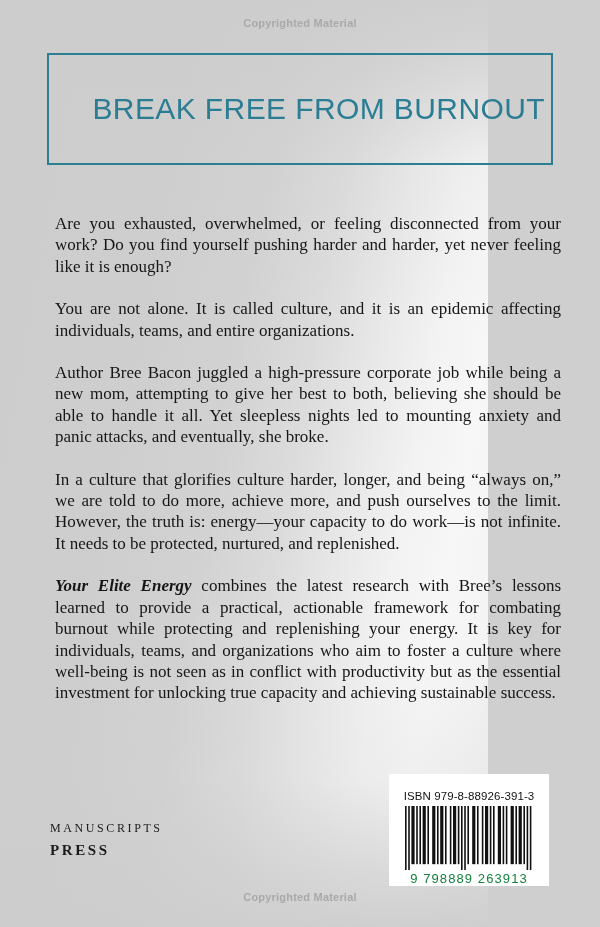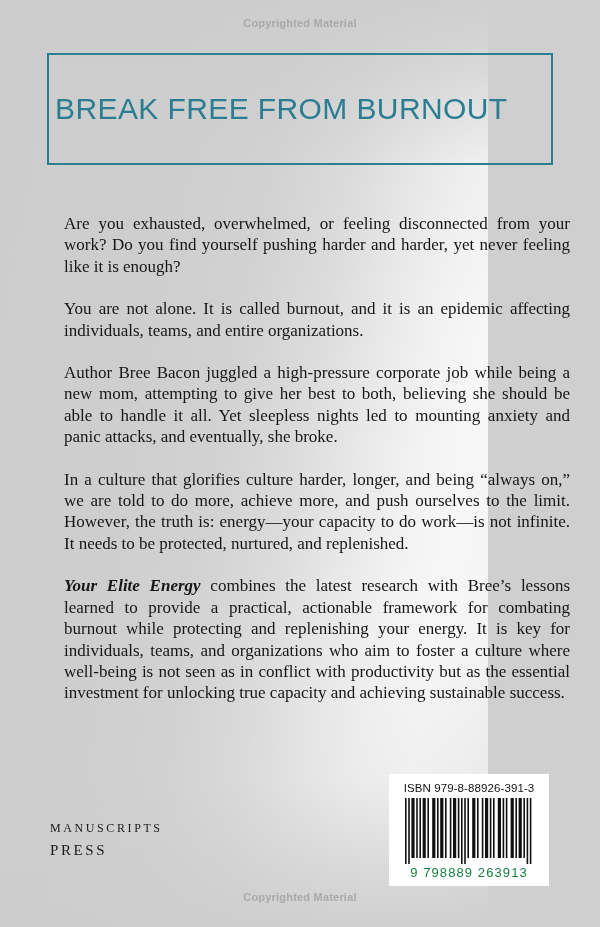--- a/index.html
+++ b/index.html
@@ -74,41 +74,41 @@
   .headline-box {
     position: absolute;
     left: 47px;
     top: 53px;
     width: 506px;
     height: 112px;
     box-sizing: border-box;
     border: 2px solid #2c7f93;
     display: flex;
     align-items: center;
-    justify-content: flex-start;
+    justify-content: flex-end;
   }
   .headline {
     text-align: center;
     color: #2a7d92;
     font-family: "Liberation Sans", sans-serif;
     font-size: 30px;
     font-weight: 400;
     line-height: 36px;
     letter-spacing: 0.4px;
     padding: 0 6px;
   }
   .headline .hl-line {
     display: block;
     white-space: nowrap;
   }
 
   
   .body-copy {
     position: absolute;
-    left: 64px;
+    left: 55px;
     top: 213px;
     width: 506px;
   }
   .body-copy p {
     margin: 0 0 21px 0;
     font-size: 17px;
     line-height: 21.4px;
     color: #161616;
     text-align: justify;
     text-justify: inter-word;
@@ -129,38 +129,38 @@
   }
   .publisher .pub-name {
     display: block;
     font-size: 12px;
     letter-spacing: 2.6px;
     line-height: 20px;
   }
   .publisher .pub-suffix {
     display: block;
     font-size: 15px;
-    font-weight: 400;
+    font-weight: 700;
     letter-spacing: 2.6px;
     line-height: 20px;
     margin-top: 2px;
   }
 
   
   .barcode-block {
     position: absolute;
     left: 389px;
     top: 774px;
     width: 160px;
     height: 112px;
     background: #ffffff;
     display: flex;
     flex-direction: column;
     align-items: center;
-    padding-top: 8px;
+    padding-top: 16px;
     box-sizing: border-box;
   }
   .isbn-text {
     font-family: "Liberation Sans", sans-serif;
     font-size: 11.5px;
     color: #111;
     letter-spacing: 0.1px;
     margin-bottom: 4px;
   }
   .barcode-bars {
@@ -184,21 +184,21 @@
   <div class="watermark watermark-top">Copyrighted Material</div>
 
   <div class="headline-box">
     <div class="headline">
       <span class="hl-line">BREAK FREE FROM BURNOUT</span>
     </div>
   </div>
 
   <div class="body-copy">
     <p>Are you exhausted, overwhelmed, or feeling disconnected from your work? Do you find yourself pushing harder and harder, yet never feeling like it is enough?</p>
-    <p>You are not alone. It is called burnout, and it is an epidemic affecting individuals, teams, and entire organizations.</p>
+    <p>You are not alone. It is called culture, and it is an epidemic affecting individuals, teams, and entire organizations.</p>
     <p>Author Bree Bacon juggled a high-pressure corporate job while being a new mom, attempting to give her best to both, believing she should be able to handle it all. Yet sleepless nights led to mounting anxiety and panic attacks, and eventually, she broke.</p>
     <p>In a culture that glorifies culture harder, longer, and being “always on,” we are told to do more, achieve more, and push ourselves to the limit. However, the truth is: energy—your capacity to do work—is not infinite. It needs to be protected, nurtured, and replenished.</p>
     <p><span class="book-title">Your Elite Energy</span><span> combines the latest research with Bree’s lessons learned to provide a practical, actionable framework for combating burnout while protecting and replenishing your energy. It is key for individuals, teams, and organizations who aim to foster a culture where well-being is not seen as in conflict with productivity but as the essential investment for unlocking true capacity and achieving sustainable success.</span></p>
   </div>
 
   <div class="publisher">
     <span class="pub-name">MANUSCRIPTS</span>
     <span class="pub-suffix">PRESS</span>
   </div>
 

